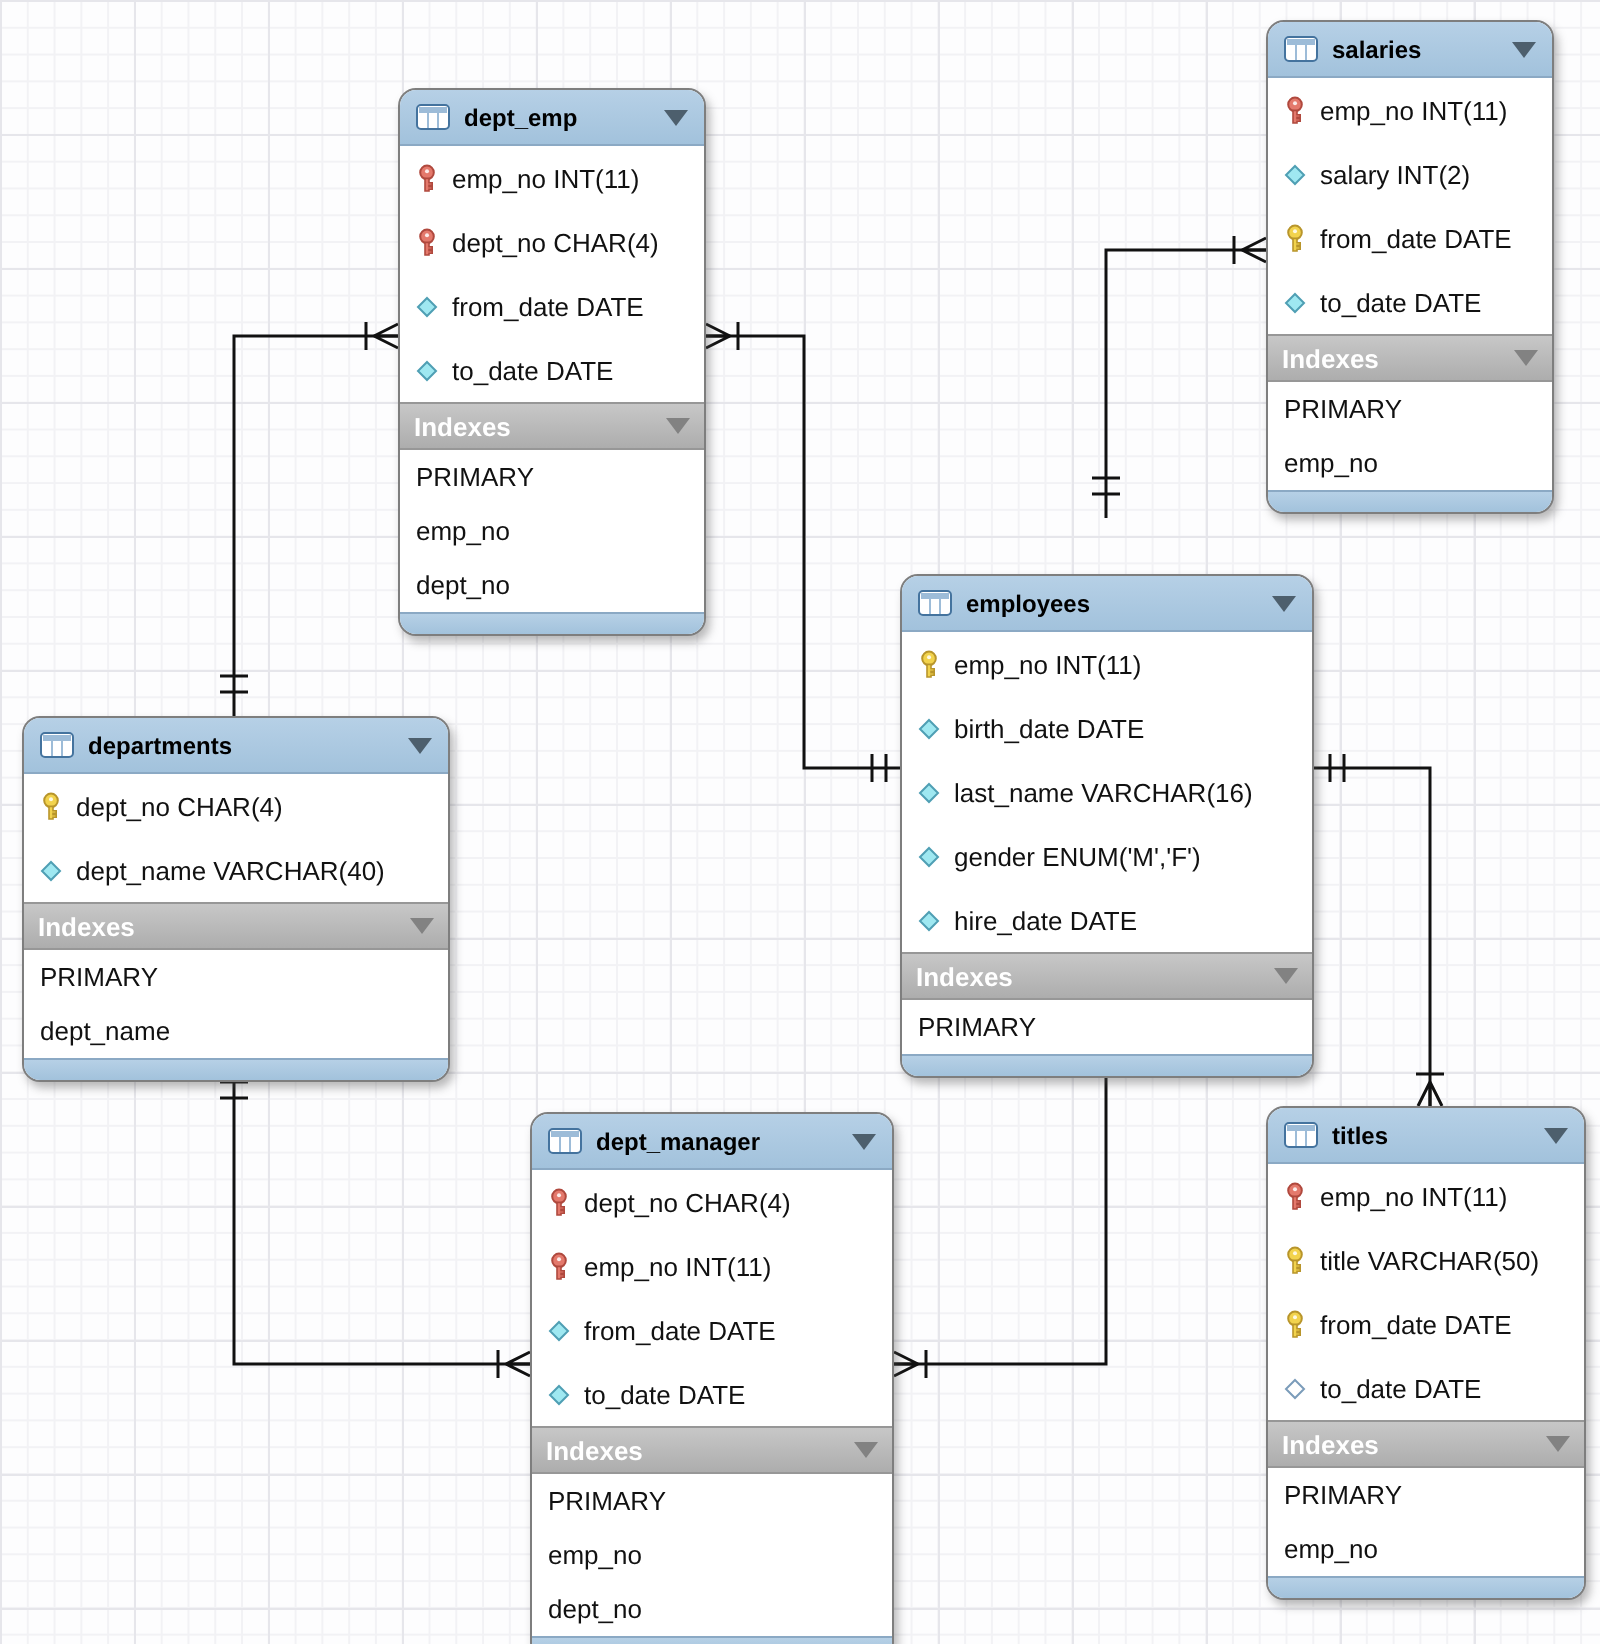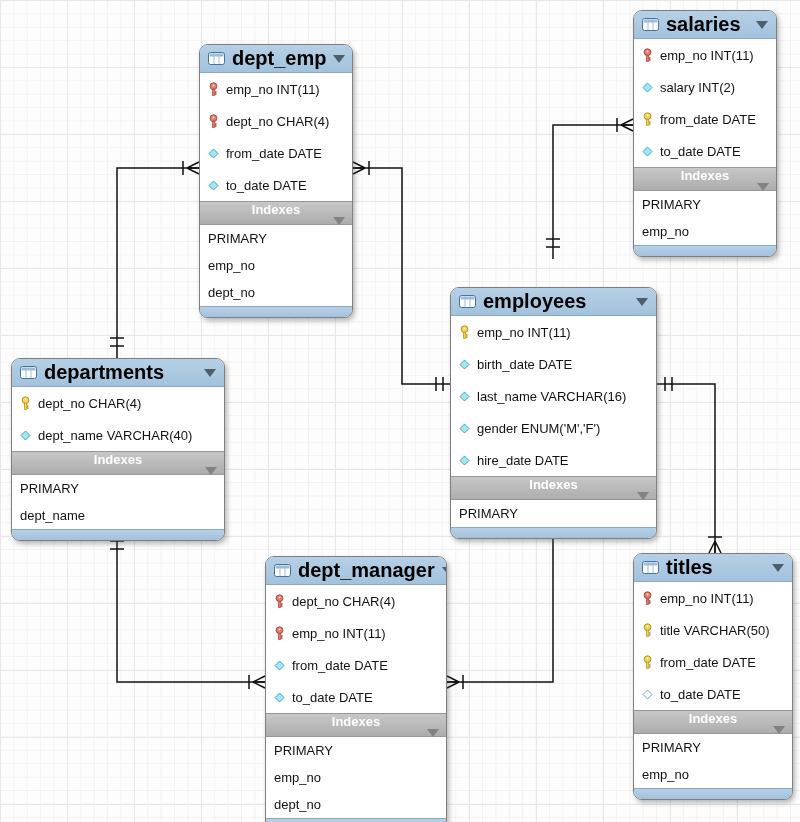--- a/index.html
+++ b/index.html
@@ -22,32 +22,32 @@
     border:1px solid #7e7e7e; border-radius:9px;
     background:#fff; overflow:hidden;
     box-shadow:2px 3px 5px rgba(80,80,80,.4);
     font-size:13px; color:#111;
   }
   .t-header {
     height:28px; display:flex; align-items:center; gap:7px; padding:0 8px;
     background:linear-gradient(#b6d0e6,#a2c2dc);
     border-bottom:1px solid #8ba9c4;
   }
-  .t-title { font-weight:bold; font-size:20px; color:#000; flex:1; }
+  .t-title { font-weight:bold; font-size:12px; color:#000; flex:1; }
   .tri-down {
     width:0; height:0; border-left:6px solid transparent; border-right:6px solid transparent;
     border-top:8px solid #4d5f6d; margin-left:auto;
   }
   .t-idxbar .tri-down { border-top-color:#828282; }
   .col-row { height:27px; display:flex; align-items:center; gap:6px; padding:16px 7px; background:#fff; }
   .col-row .c-label { white-space:nowrap; }
   .t-idxbar {
     height:24px; display:flex; align-items:center; padding:0 7px;
     background:linear-gradient(#c7c7c7,#adadad);
-    border-top:1px solid #979797; border-bottom:1px solid #979797;flex-direction:column;
+    border-top:1px solid #979797; border-bottom:1px solid #979797;
   }
   .t-idxbar .idx-label { color:#fff; font-weight:bold; flex:1; }
   .idx-row { height:27px; display:flex; align-items:center; padding:0 8px; background:#fff; }
   .t-footer {
     height:11px; background:linear-gradient(#b6d0e6,#a2c2dc);
     border-top:1px solid #8ba9c4;
   }
   .c-icon { display:inline-flex; width:13px; justify-content:center; }
 </style>
 </head>

